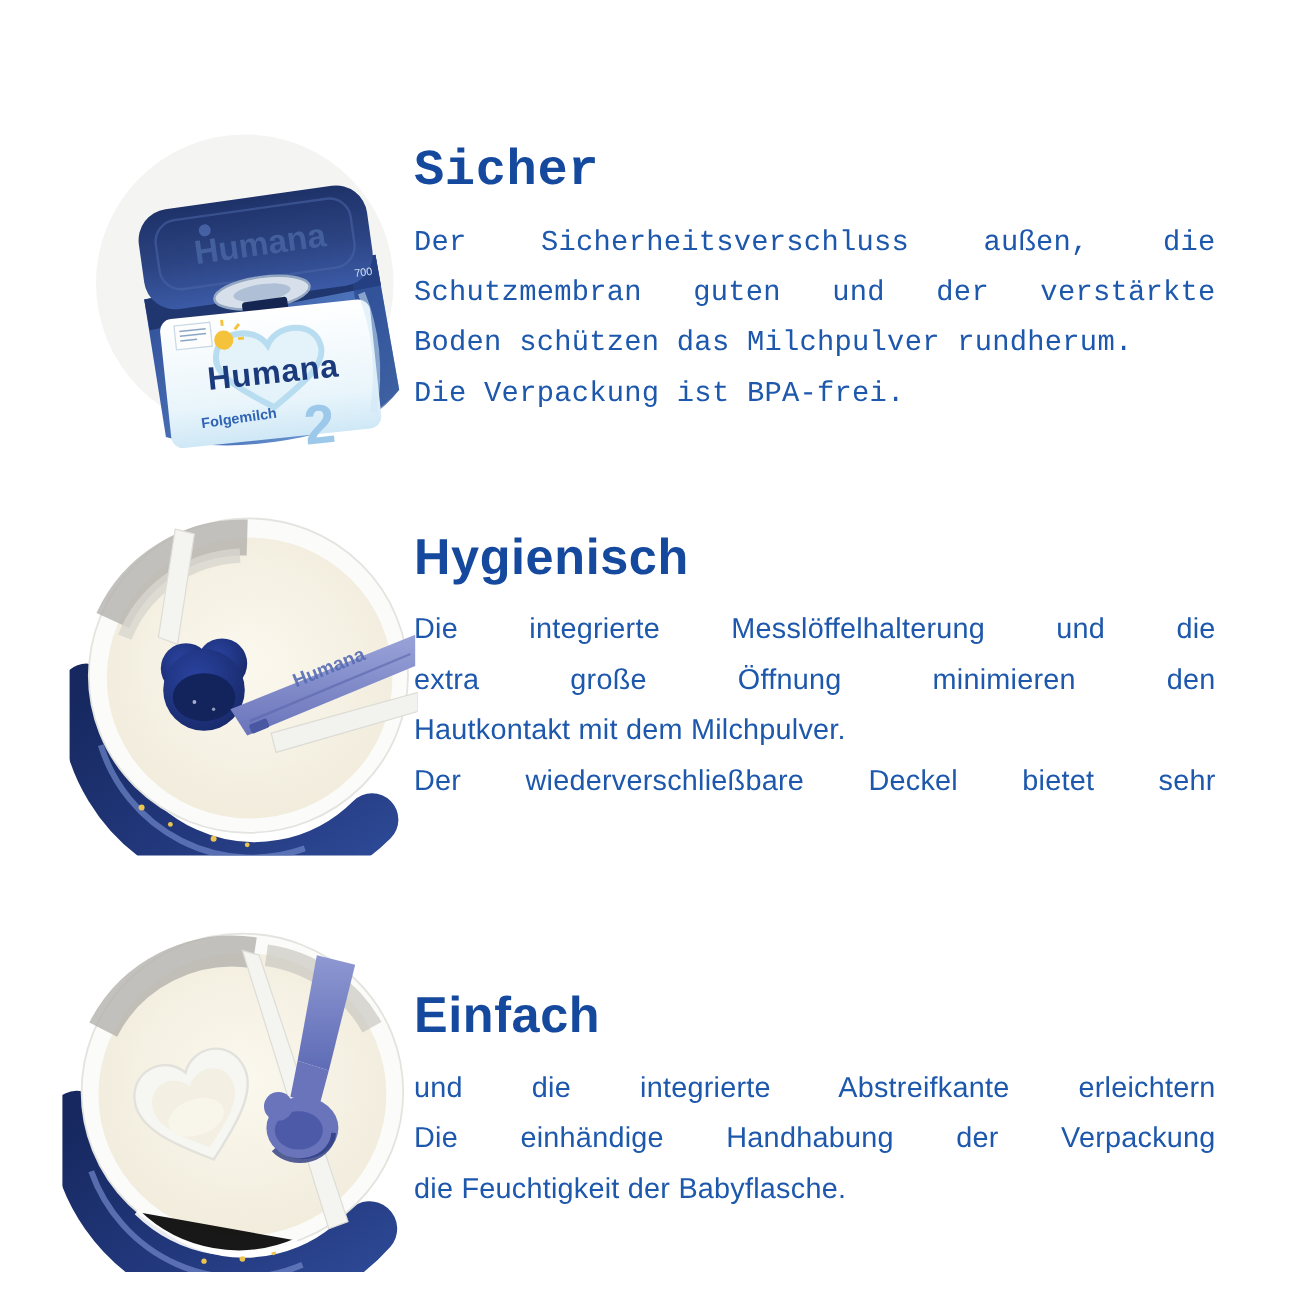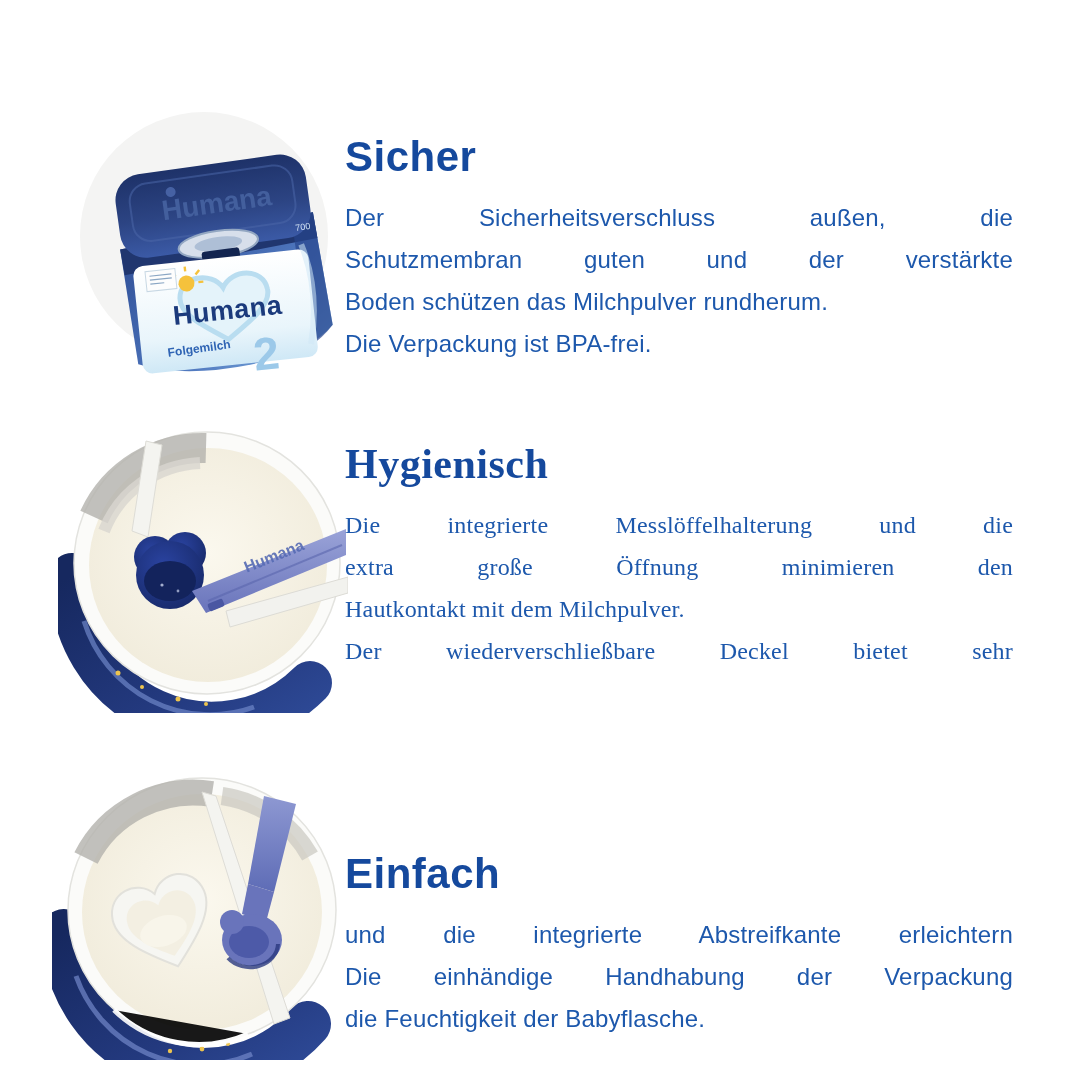--- a/index.html
+++ b/index.html
@@ -13,21 +13,21 @@
   .headline{
     margin:0 0 16px 0;font-size:42px;line-height:48px;font-weight:700;
     color:#15499D;letter-spacing:.5px;
   }
   .body-line{
     font-size:24px;height:42px;line-height:42px;color:#1D58AC;
     letter-spacing:.2px;overflow:hidden;
   }
   .body-line.fill{text-align:justify;text-align-last:justify;text-justify:inter-word;}
   .body-line.left{text-align:right;text-align-last:left;}
-  #txt1{top:133px;} #txt2{top:440px;font-family:Liberation Serif, serif;} #txt3{top:822px;margin-top:28px;}
+  #txt1{top:118px;font-family:Liberation Mono, monospace;} #txt2{top:440px;} #txt3{top:822px;}
   #img1{left:58px;top:106px;width:288px;height:272px;}
   #img2{left:58px;top:425px;width:290px;height:288px;}
   #img3{left:52px;top:772px;width:295px;height:288px;}
   text{font-family:"Liberation Sans",sans-serif;}
 </style>
 </head>
 <body>
 
 <div class="page">
 

